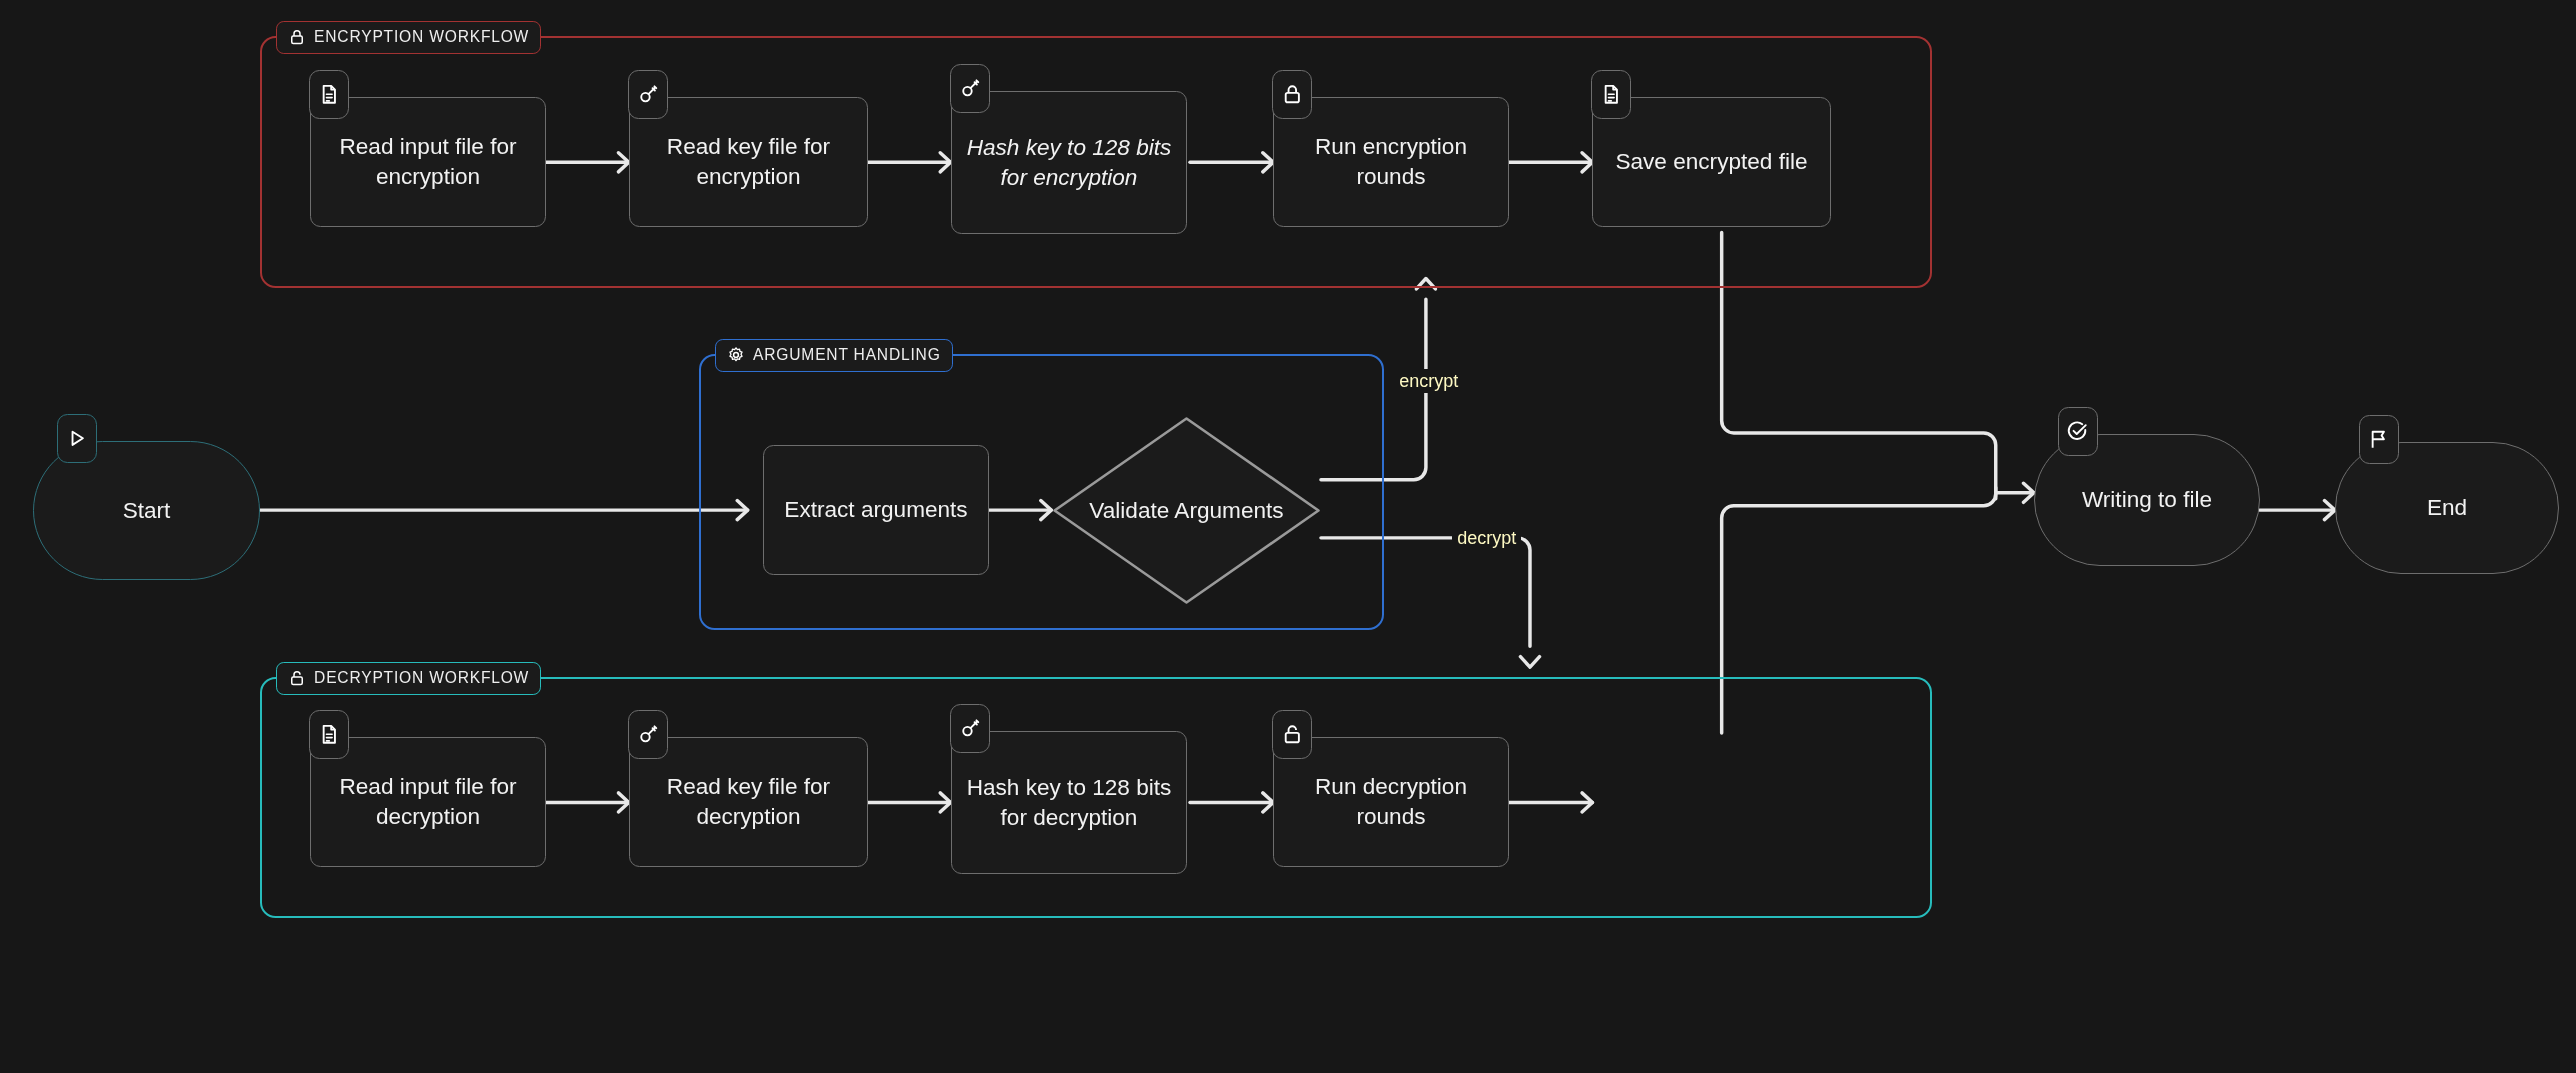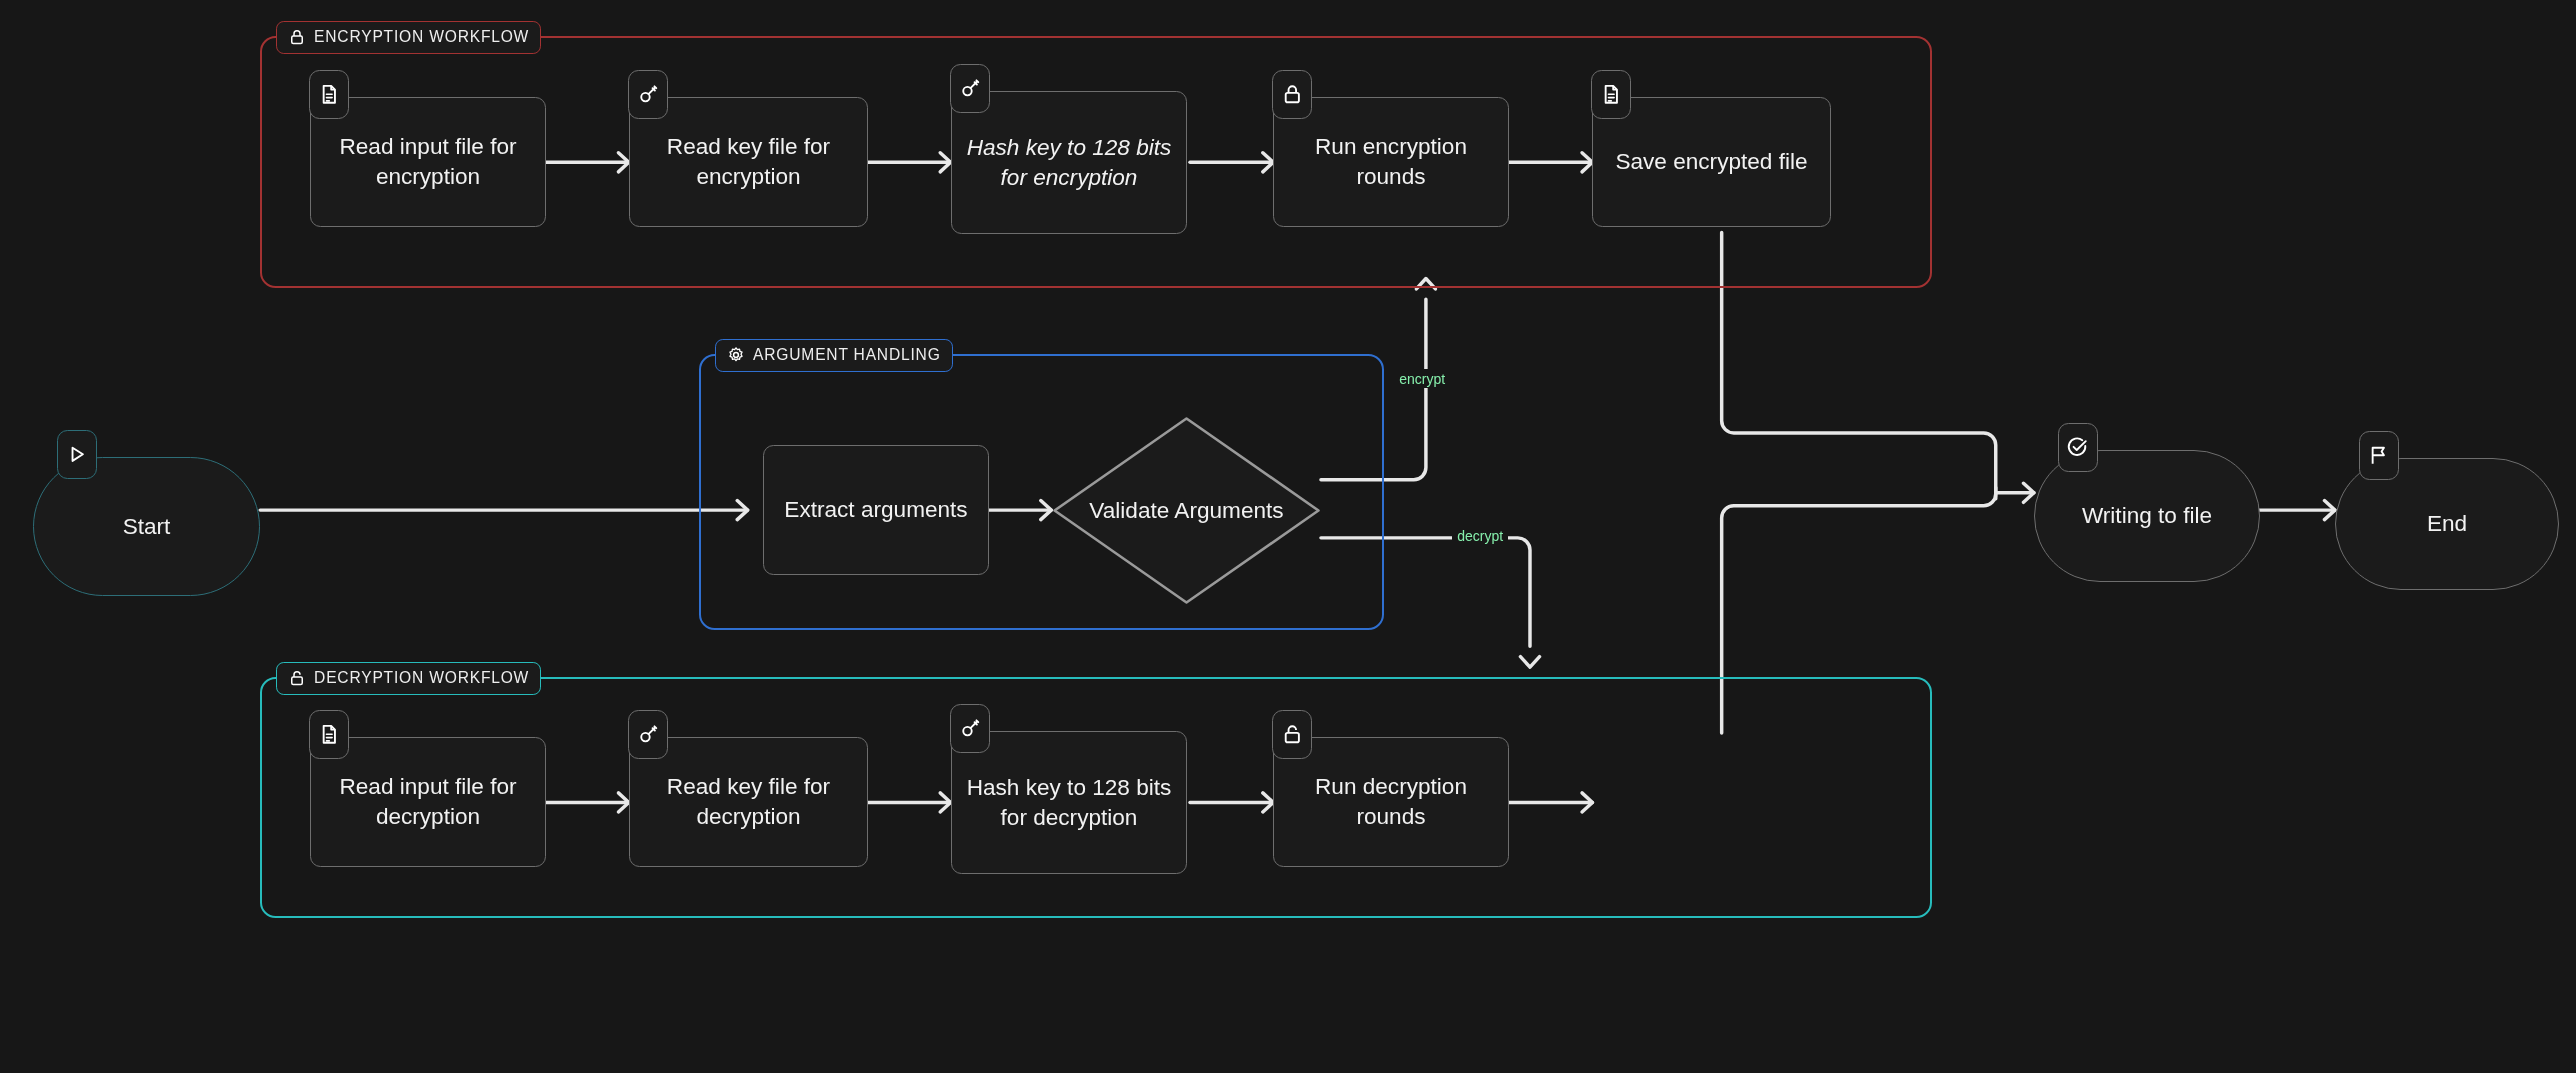--- a/index.html
+++ b/index.html
@@ -24,35 +24,35 @@
   .glabel.dec{border:1.7px solid #27bcbc;}
   .glabel span{font-size:15.6px;letter-spacing:0.8px;color:#eee;font-weight:500;
                white-space:nowrap;}
   .glabel svg{width:18px;height:18px;display:block;}
 
   
   .node{position:absolute;box-sizing:border-box;border:1.7px solid #6e6e6e;
         border-radius:10.4px;background:#1b1b1b;display:flex;align-items:center;
         justify-content:center;text-align:center;color:#f2f2f2;font-size:22.6px;
         line-height:1.32;padding:8.7px 12px;}
-  .node.round{border-radius:866px;margin-top:16px;}
+  .node.round{border-radius:866px;}
   .node.teal{border-color:#2d6e78;}
 
   .badge{position:absolute;left:-1.7px;top:-28px;width:40px;height:49px;
          border:1.7px solid #6e6e6e;border-radius:10.4px;background:#1b1b1b;
          display:flex;align-items:center;justify-content:center;box-sizing:border-box;}
   .badge.teal{border-color:#2d6e78;}
   .badge svg{width:22.6px;height:22.6px;display:block;}
 
   .diamond{position:absolute;}
   .diamond .dlabel{position:absolute;left:0;top:0;width:100%;height:100%;
         display:flex;align-items:center;justify-content:center;text-align:center;
         color:#f2f2f2;font-size:22.6px;line-height:1.32;}
 
-  .elabel{position:absolute;color:#86efac;font-size:14px;background:#171717;
+  .elabel{position:absolute;color:#fef9c3;font-size:18px;background:#171717;
           padding:1.7px 5.2px;white-space:nowrap;}
 </style>
 </head>
 <body>
 
 <div id="canvas">
 
   <svg id="wires" viewBox="0 0 2970 1238" width="2576" height="1074">
     <defs>
       <g id="chev">

